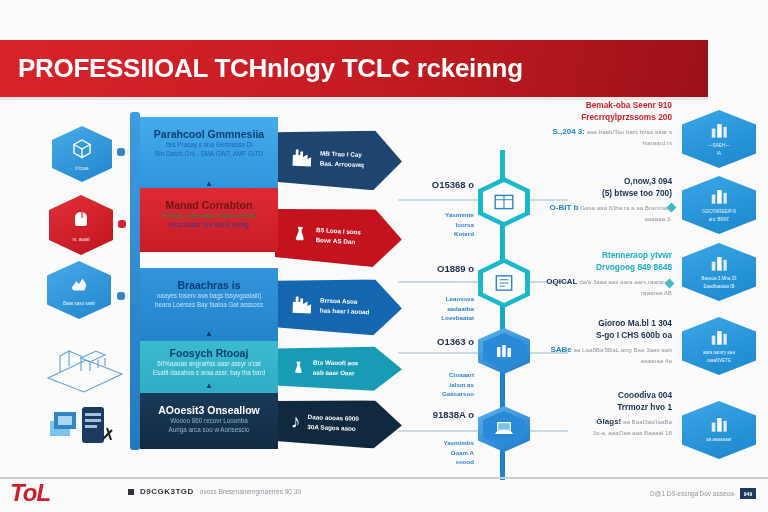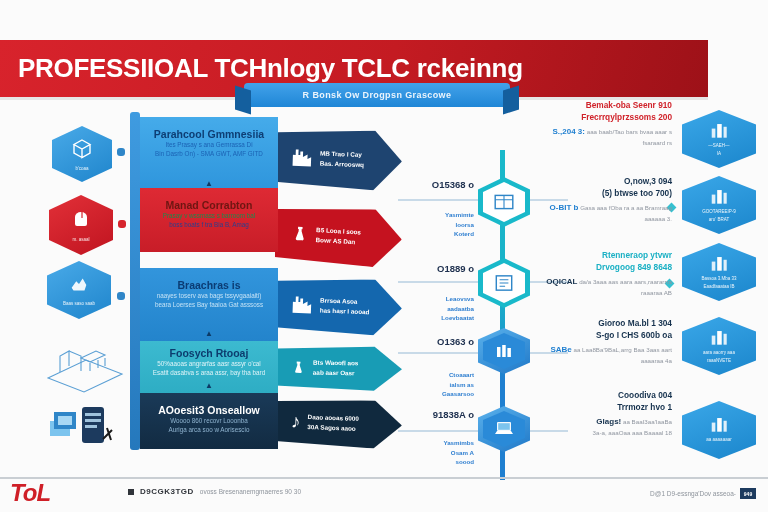--- a/index.html
+++ b/index.html
@@ -114,23 +114,20 @@
 </style>
 </head>
 <body>
 
 <div class="canvas">
 
   <header class="abs topbar">
     <h1>PROFESSIIOAL TCHnlogy TCLC rckeinng</h1>
   </header>
 
-  <div class="abs ribbon">
-    <span>R Bonsk Ow Drogpsn Grascowe</span>
-  </div>
 
   <div class="abs spine"></div>
 
   <div class="abs hx hexblue lefthex" style="left:52px;top:126px;width:60px;height:56px;">
     <span>
       <svg viewBox="0 0 24 24" width="26" height="24" fill="none" stroke="#fff" stroke-width="1.4">
         <path d="M12 3 20 7.5 12 12 4 7.5 Z M20 7.5 V16 L12 20.5 V12 M4 7.5 V16 l8 4.5"></path>
       </svg>
     </span>
     <span class="cap">b'coaa</span>

